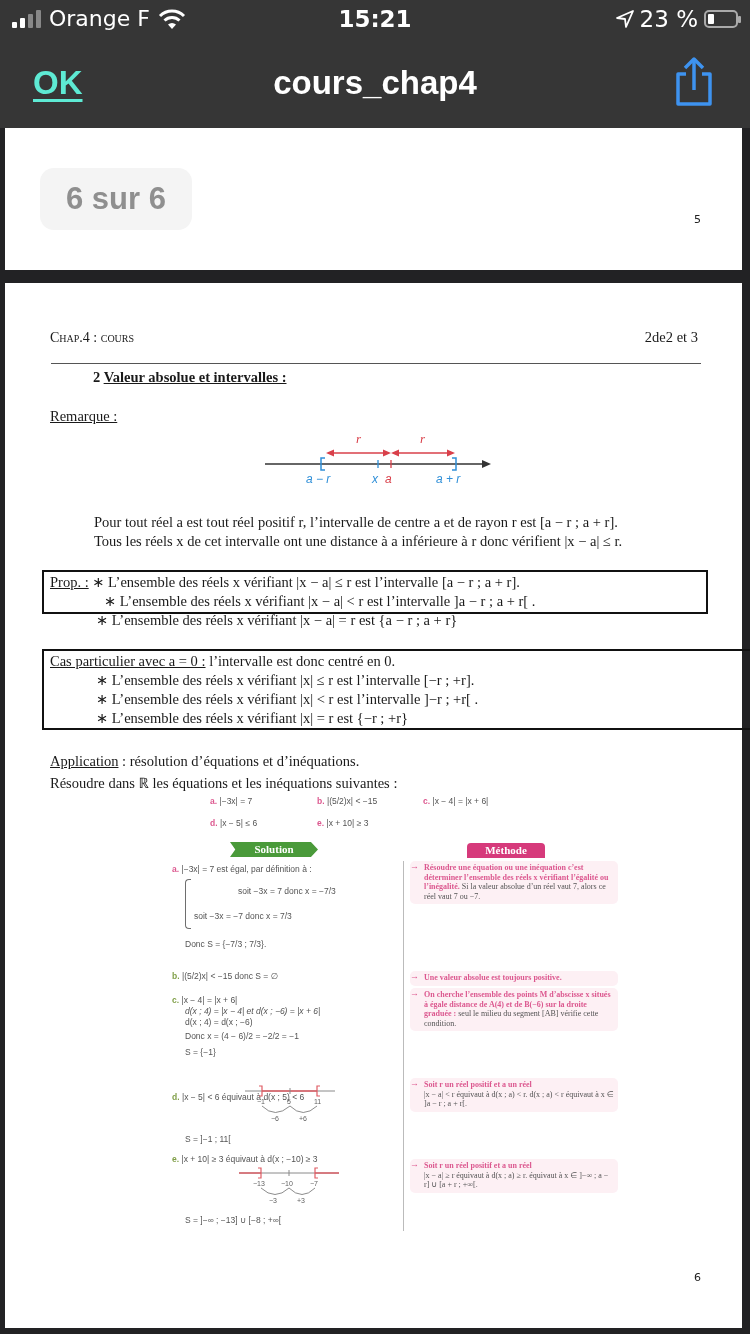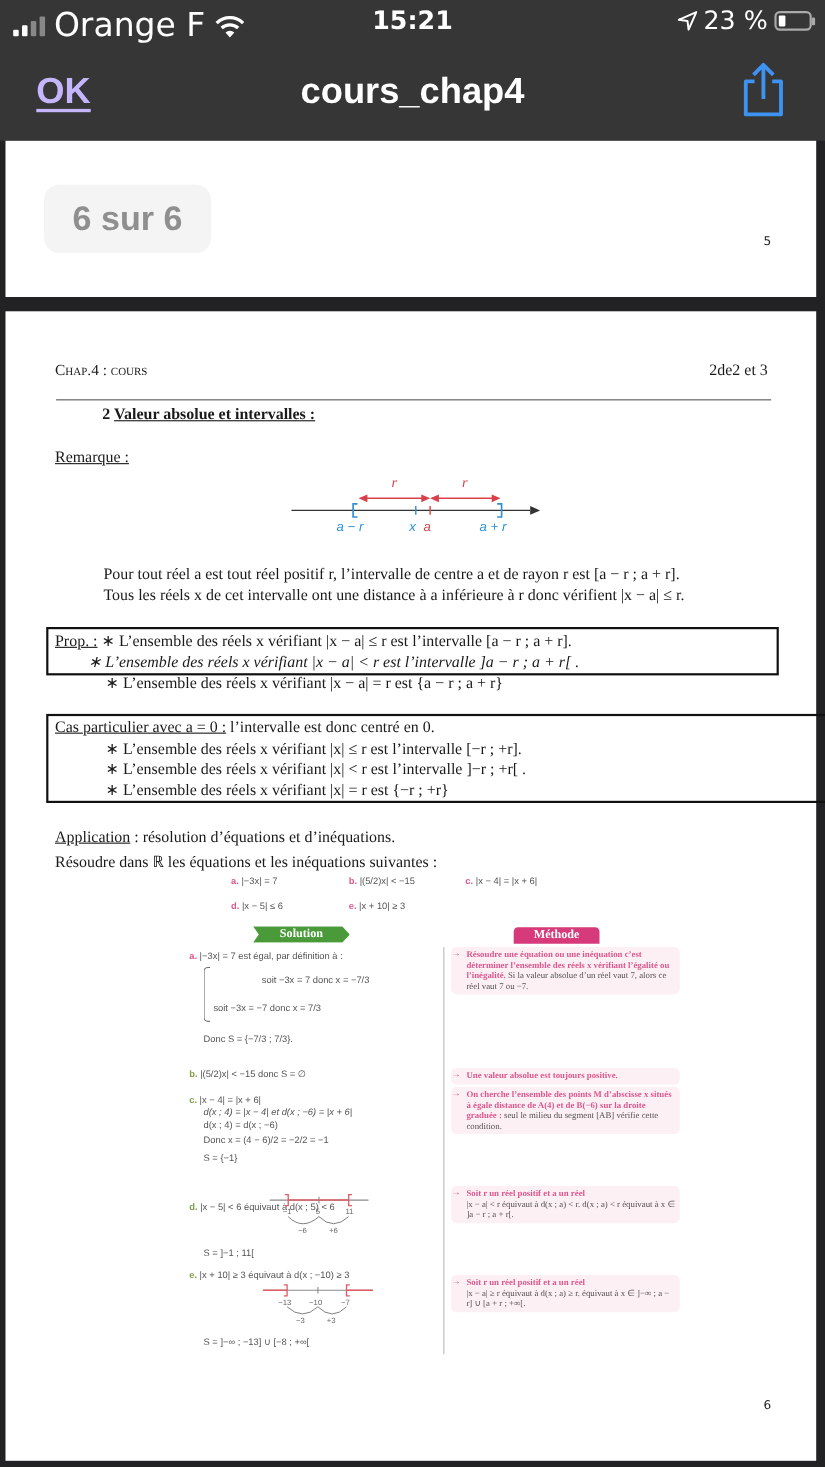--- a/index.html
+++ b/index.html
@@ -1,34 +1,34 @@
 <!DOCTYPE html>
 <html><head>
 <meta charset="utf-8">
 <style>
   * { box-sizing: border-box; margin: 0; padding: 0; }
   html, body { width: 750px; height: 1334px; overflow: hidden; background: #222224; }
   body { position: relative; font-family: "Liberation Sans", sans-serif; }
 
   
   .statusbar { position: absolute; left: 0; top: 0; width: 750px; height: 40px; background: #363636; color: #fff; font-family: "DejaVu Sans", sans-serif; }
-  .sb-left { position: absolute; left: 12px; top: 6px; display: flex; align-items: center; font-size: 30px; }
+  .sb-left { position: absolute; left: 12px; top: 6px; display: flex; align-items: center; font-size: 22px; }
   .signal { display: flex; align-items: flex-end; height: 18px; margin-right: 8px; gap: 3px; }
   .signal span { display: block; width: 5px; background: #fff; border-radius: 1px; }
   .signal span.dim { background: #888; }
   .wifi { margin-left: 8px; width: 28px; height: 22px; }
   .sb-time { position: absolute; left: 0; right: 0; top: 6px; text-align: center; font-size: 23px; font-weight: bold; }
   .sb-right { position: absolute; right: 12px; top: 6px; display: flex; align-items: center; font-size: 23px; gap: 6px; }
   .battery { width: 34px; height: 18px; border: 2px solid #aaa; border-radius: 5px; position: relative; }
   .battery::after { content: ""; position: absolute; right: -5px; top: 4px; width: 3px; height: 7px; background: #aaa; border-radius: 1px; }
   .battery-fill { position: absolute; left: 2px; top: 2px; bottom: 2px; background: #fff; border-radius: 1px; }
 
   
   .navbar { position: absolute; left: 0; top: 40px; width: 750px; height: 88px; background: #363636; }
-  .ok-btn { position: absolute; left: 33px; top: 24px; color: #c4b5fd; font-size: 33px; font-weight: bold; text-decoration: underline; text-underline-offset: 5px; cursor: pointer; }
+  .ok-btn { position: absolute; left: 33px; top: 24px; color: #5eead4; font-size: 33px; font-weight: bold; text-decoration: underline; text-underline-offset: 5px; cursor: pointer; }
   .nav-title { position: absolute; left: 0; right: 0; top: 24px; text-align: center; color: #fff; font-size: 33px; font-weight: bold; pointer-events: none; }
   .share-btn { position: absolute; left: 672px; top: 16px; width: 44px; height: 52px; cursor: pointer; }
 
   
   .page { position: absolute; background: #fff; }
   .page1 { left: 5px; top: 128px; width: 737px; height: 142px; }
   .page2 { left: 5px; top: 283px; width: 737px; height: 1045px; }
 
   .page-counter { position: absolute; left: 35px; top: 40px; width: 152px; height: 62px; background: #f4f4f4; border-radius: 14px; color: #8f8f8f; font-size: 31px; font-weight: bold; text-align: center; line-height: 62px; }
   .pnum { position: absolute; font-family: "DejaVu Sans", sans-serif; font-size: 11px; color: #222; }
@@ -128,21 +128,21 @@
     <text x="112" y="60" fill="#2f8fd8" font-size="12" font-style="italic" font-family="Liberation Sans, sans-serif">x</text>
     <text x="125" y="60" fill="#d9404a" font-size="12" font-style="italic" font-family="Liberation Sans, sans-serif">a</text>
     <text x="176" y="60" fill="#2f8fd8" font-size="12" font-style="italic" font-family="Liberation Sans, sans-serif">a + r</text>
   </svg>
 
   <div class="abs" style="left:89px; top:231px;">Pour tout réel a est tout réel positif r, l’intervalle de centre a et de rayon r est [a − r ; a + r].</div>
   <div class="abs" style="left:89px; top:250px;">Tous les réels x de cet intervalle ont une distance à a inférieure à r donc vérifient |x − a| ≤ r.</div>
 
   <div class="box" style="left:37px; top:287px; width:666px; height:44px;">
     <div class="line" style="left:6px; top:2px;"><span class="u">Prop. :</span> <span>∗ L’ensemble des réels x vérifiant |x − a| ≤ r est l’intervalle [a − r ; a + r].</span></div>
-    <div class="line" style="left:36px; top:21px;font-style:italic;">∗ L’ensemble des réels x vérifiant |x − a| &lt; r est l’intervalle ]a − r ; a + r[ .</div>
+    <div class="line" style="left:60px; top:21px;">∗ L’ensemble des réels x vérifiant |x − a| &lt; r est l’intervalle ]a − r ; a + r[ .</div>
     <div class="line" style="left:52px; top:40px;">∗  L’ensemble des réels x vérifiant |x − a| = r est  {a − r ; a + r}</div>
   </div>
 
   <div class="box" style="left:37px; top:366px; width:726px; height:81px;">
     <div class="line" style="left:6px; top:2px;"><span class="u">Cas particulier avec a = 0 :</span><span> l’intervalle est donc centré en 0.</span></div>
     <div class="line" style="left:52px; top:21px;">∗ L’ensemble des réels x vérifiant |x| ≤ r est l’intervalle [−r ; +r].</div>
     <div class="line" style="left:52px; top:40px;">∗ L’ensemble des réels x vérifiant |x| &lt; r est l’intervalle ]−r ; +r[ .</div>
     <div class="line" style="left:52px; top:59px;">∗  L’ensemble des réels x vérifiant |x| = r est  {−r ; +r}</div>
   </div>
 

